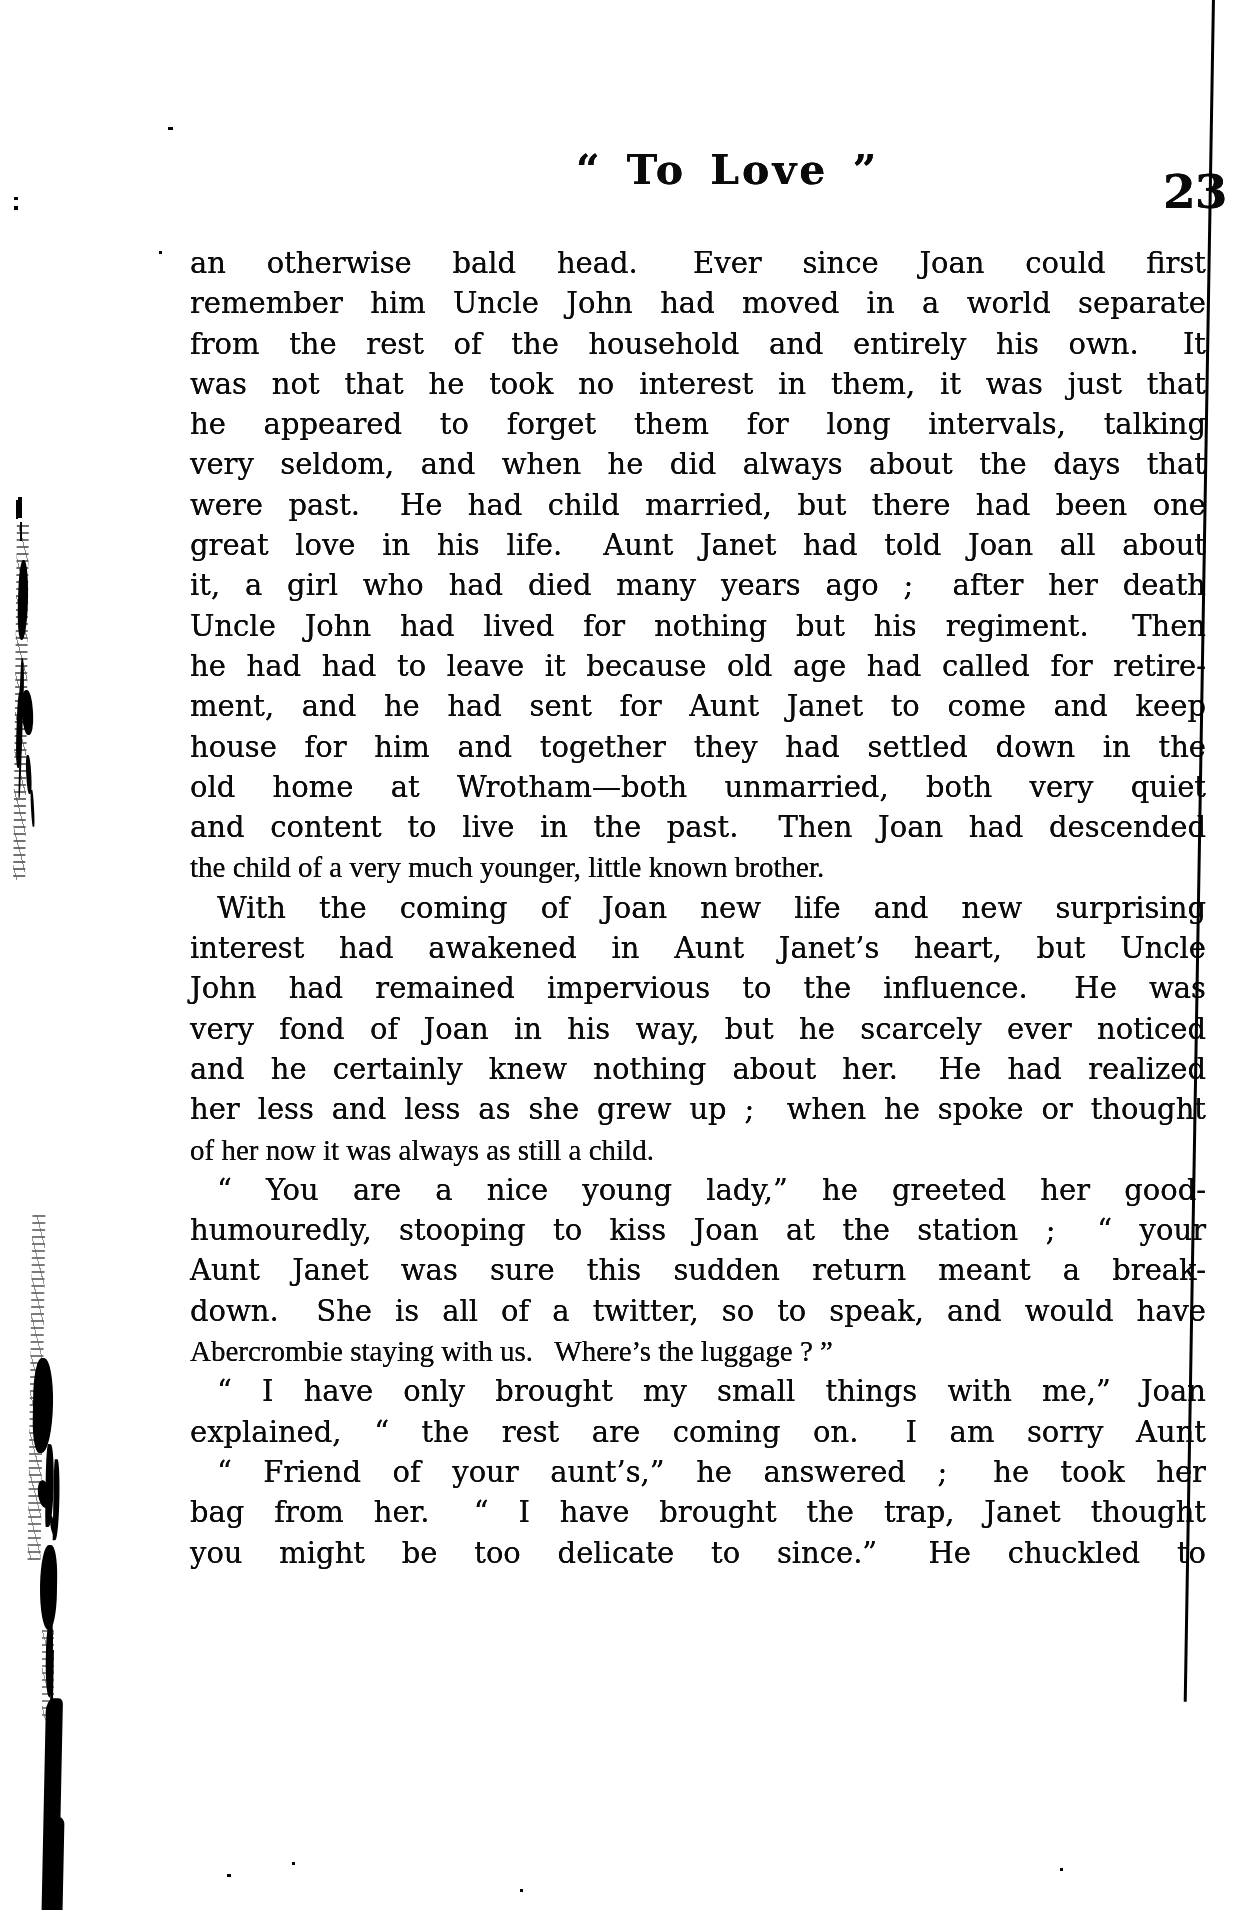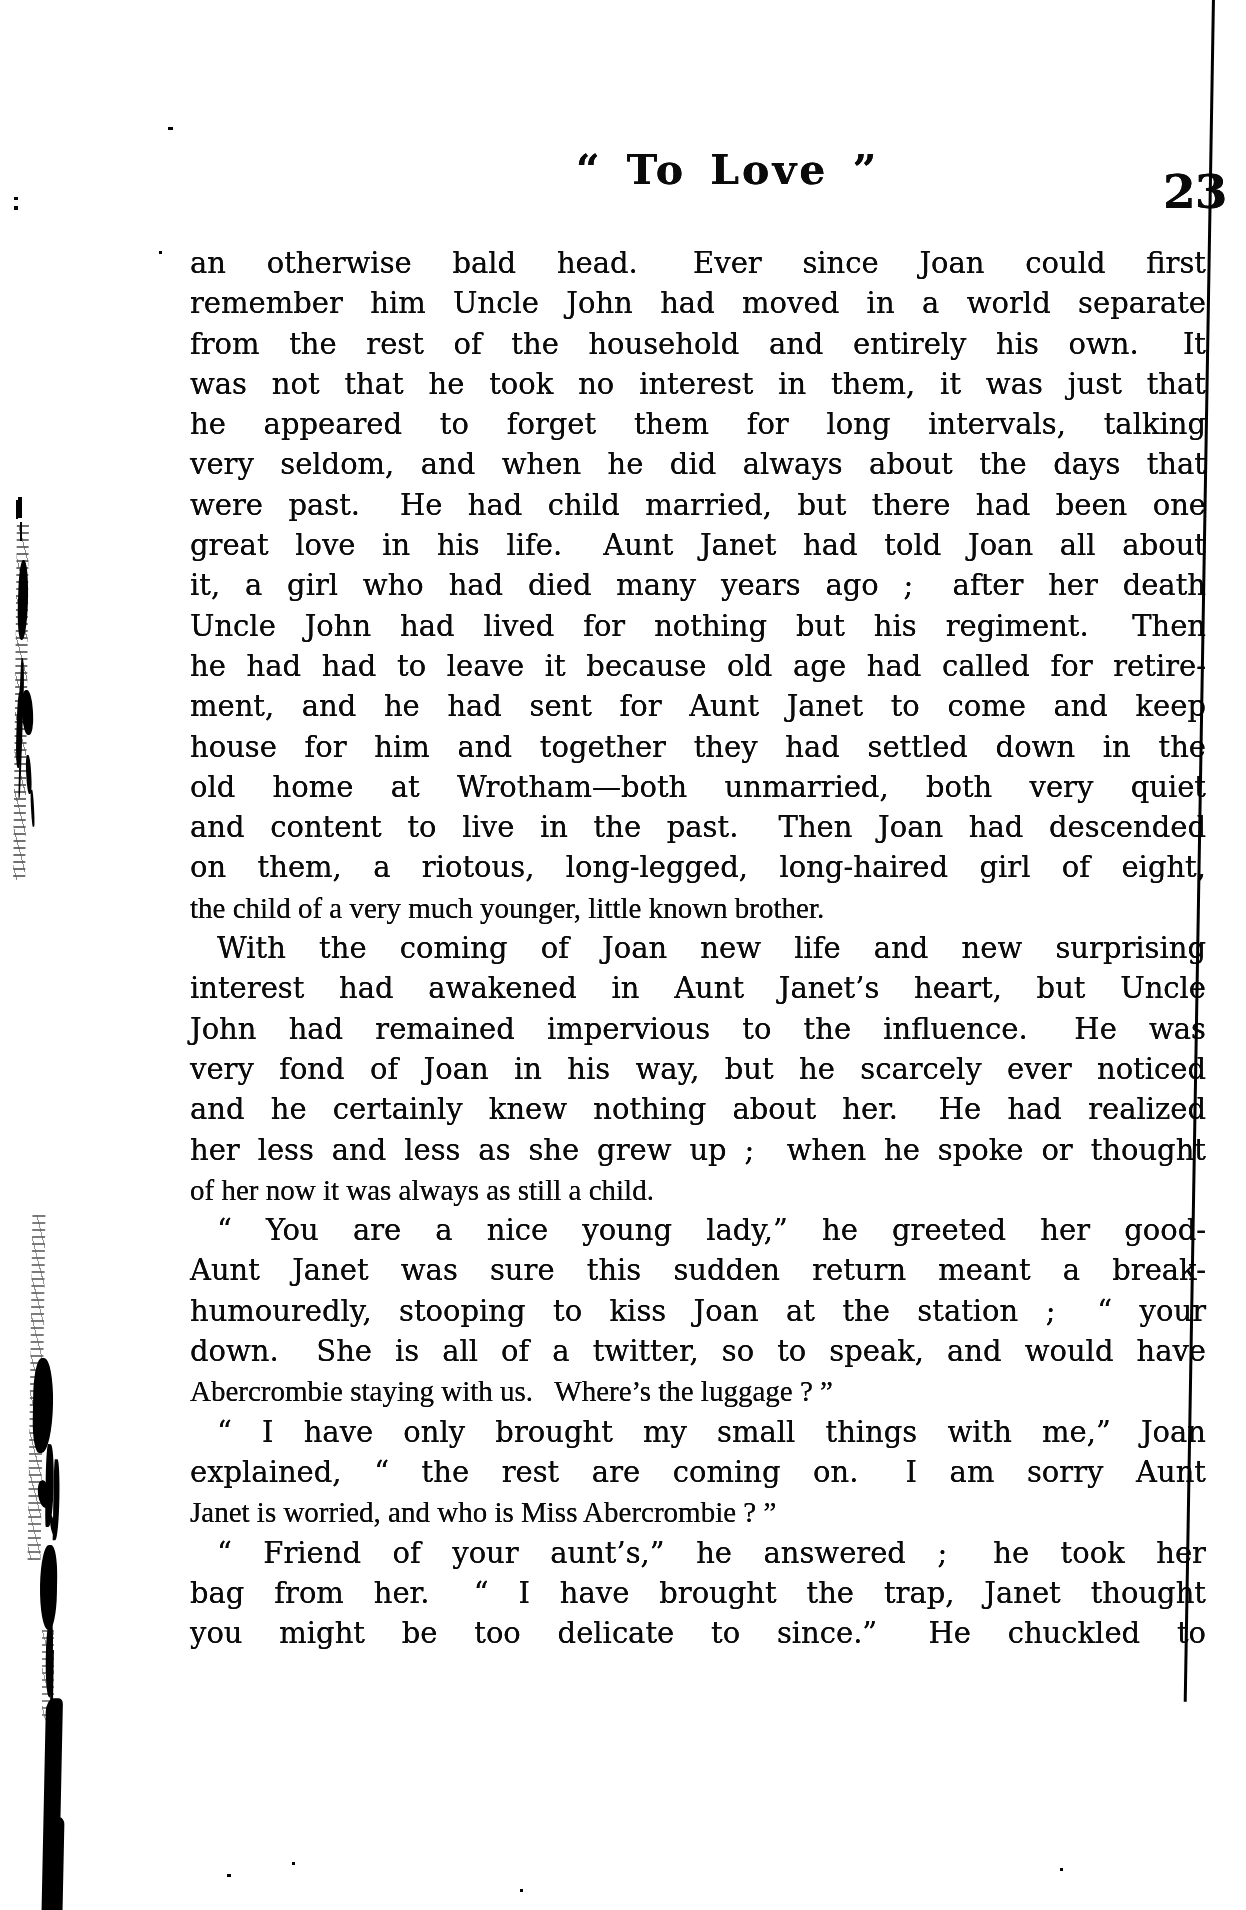--- a/index.html
+++ b/index.html
@@ -127,37 +127,35 @@
       <div class="line">very seldom, and when he did always about the days that</div>
       <div class="line">were past.  He had child married, but there had been one</div>
       <div class="line">great love in his life.  Aunt Janet had told Joan all about</div>
       <div class="line">it, a girl who had died many years ago ;  after her death</div>
       <div class="line">Uncle John had lived for nothing but his regiment.  Then</div>
       <div class="line">he had had to leave it because old age had called for retire-</div>
       <div class="line">ment, and he had sent for Aunt Janet to come and keep</div>
       <div class="line">house for him and together they had settled down in the</div>
       <div class="line">old home at Wrotham—both unmarried, both very quiet</div>
       <div class="line">and content to live in the past.  Then Joan had descended</div>
-      <div class="line">on them, a riotous, long-legged, long-haired girl of eight,</div>
       <div class="line natural">the child of a very much younger, little known brother.</div>
       <div class="line indent">With the coming of Joan new life and new surprising</div>
       <div class="line">interest had awakened in Aunt Janet’s heart, but Uncle</div>
       <div class="line">John had remained impervious to the influence.  He was</div>
       <div class="line">very fond of Joan in his way, but he scarcely ever noticed</div>
       <div class="line">and he certainly knew nothing about her.  He had realized</div>
       <div class="line">her less and less as she grew up ;  when he spoke or thought</div>
       <div class="line natural">of her now it was always as still a child.</div>
       <div class="line indent">“ You are a nice young lady,” he greeted her good-</div>
+      <div class="line">humouredly, stooping to kiss Joan at the station ;  “ your</div>
       <div class="line">Aunt Janet was sure this sudden return meant a break-</div>
-      <div class="line">humouredly, stooping to kiss Joan at the station ;  “ your</div>
       <div class="line">down.  She is all of a twitter, so to speak, and would have</div>
       <div class="line natural">Abercrombie staying with us.  Where’s the luggage ? ”</div>
       <div class="line indent">“ I have only brought my small things with me,” Joan</div>
       <div class="line">explained, “ the rest are coming on.  I am sorry Aunt</div>
-      <div class="line natural">Janet is worried, and who is Miss Abercrombie ? ”</div>
       <div class="line indent">“ Friend of your aunt’s,” he answered ;  he took her</div>
       <div class="line">bag from her.  “ I have brought the trap, Janet thought</div>
       <div class="line">you might be too delicate to since.”  He chuckled to</div>
     </div>
 
   <div class="edge-line"></div>
 
   <div>
     <div class="art a-colon"></div>
     <div class="art a-dot1"></div>

